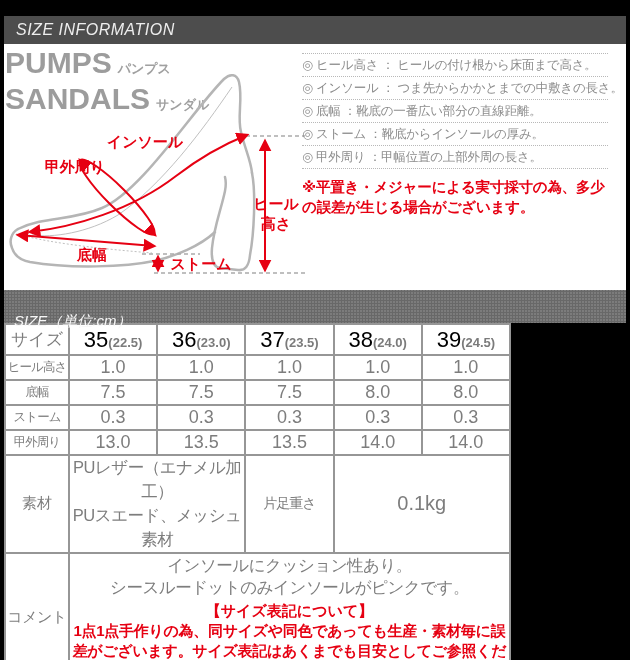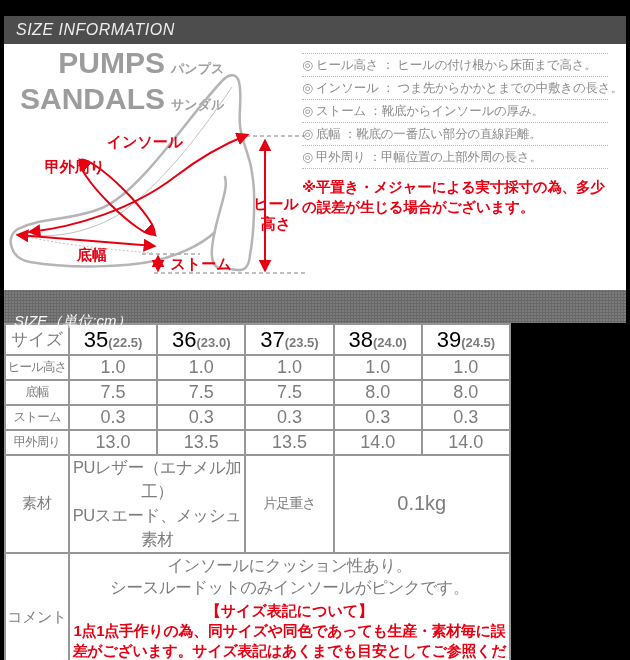--- a/index.html
+++ b/index.html
@@ -14,21 +14,21 @@
     height:28px;margin-top:2px;background:#4d4d4d;
     display:flex;align-items:center;padding-left:12px;box-sizing:border-box;
   }
   .titlebar span{
     color:#ededed;font-style:italic;font-size:16px;letter-spacing:.5px;
   }
   
   .panel{
     position:relative;height:246px;background:#fff;overflow:hidden;
   }
-  .logo{position:absolute;left:16px;top:4px;line-height:30px;color:#9c9c9c;text-align:right;}
+  .logo{position:absolute;left:1px;top:4px;line-height:30px;color:#9c9c9c;}
   .logo .big{font-size:30px;font-weight:bold;letter-spacing:0px;}
   .logo .kana{font-size:13px;margin-left:6px;font-weight:bold;color:#a0a0a0;}
   .diagram{position:absolute;left:0;top:25px;width:308px;height:218px;}
   .diagram text{font-weight:bold;fill:#e60012;font-size:15px;}
   
   .legend{position:absolute;left:298px;top:9px;width:306px;}
   .legend ul{list-style:none;margin:0;padding:0;}
   .legend li{
     font-size:12.5px;color:#8c8c8c;line-height:22px;white-space:nowrap;
     border-bottom:1px dotted #b8b8b8;letter-spacing:-0.2px;
@@ -129,22 +129,22 @@
       <text x="88" y="191" text-anchor="middle">底幅</text>
       <text x="197" y="200" text-anchor="middle">ストーム</text>
       <text x="272" y="140" text-anchor="middle">ヒール</text>
       <text x="272" y="160" text-anchor="middle">高さ</text>
     </svg>
 
     <div class="legend">
       <ul>
         <li>◎ ヒール高さ ： ヒールの付け根から床面まで高さ。</li>
         <li>◎ インソール ： つま先からかかとまでの中敷きの長さ。</li>
+        <li>◎ 底幅 ：靴底の一番広い部分の直線距離。</li>
         <li>◎ ストーム ：靴底からインソールの厚み。</li>
-        <li>◎ 底幅 ：靴底の一番広い部分の直線距離。</li>
         <li>◎ 甲外周り ：甲幅位置の上部外周の長さ。</li>
       </ul>
       <div class="note">※平置き・メジャーによる実寸採寸の為、多少の誤差が生じる場合がございます。</div>
     </div>
   </div>
 
   <div class="sizebar">
     <span>SIZE（単位:cm）</span>
   </div>
 

